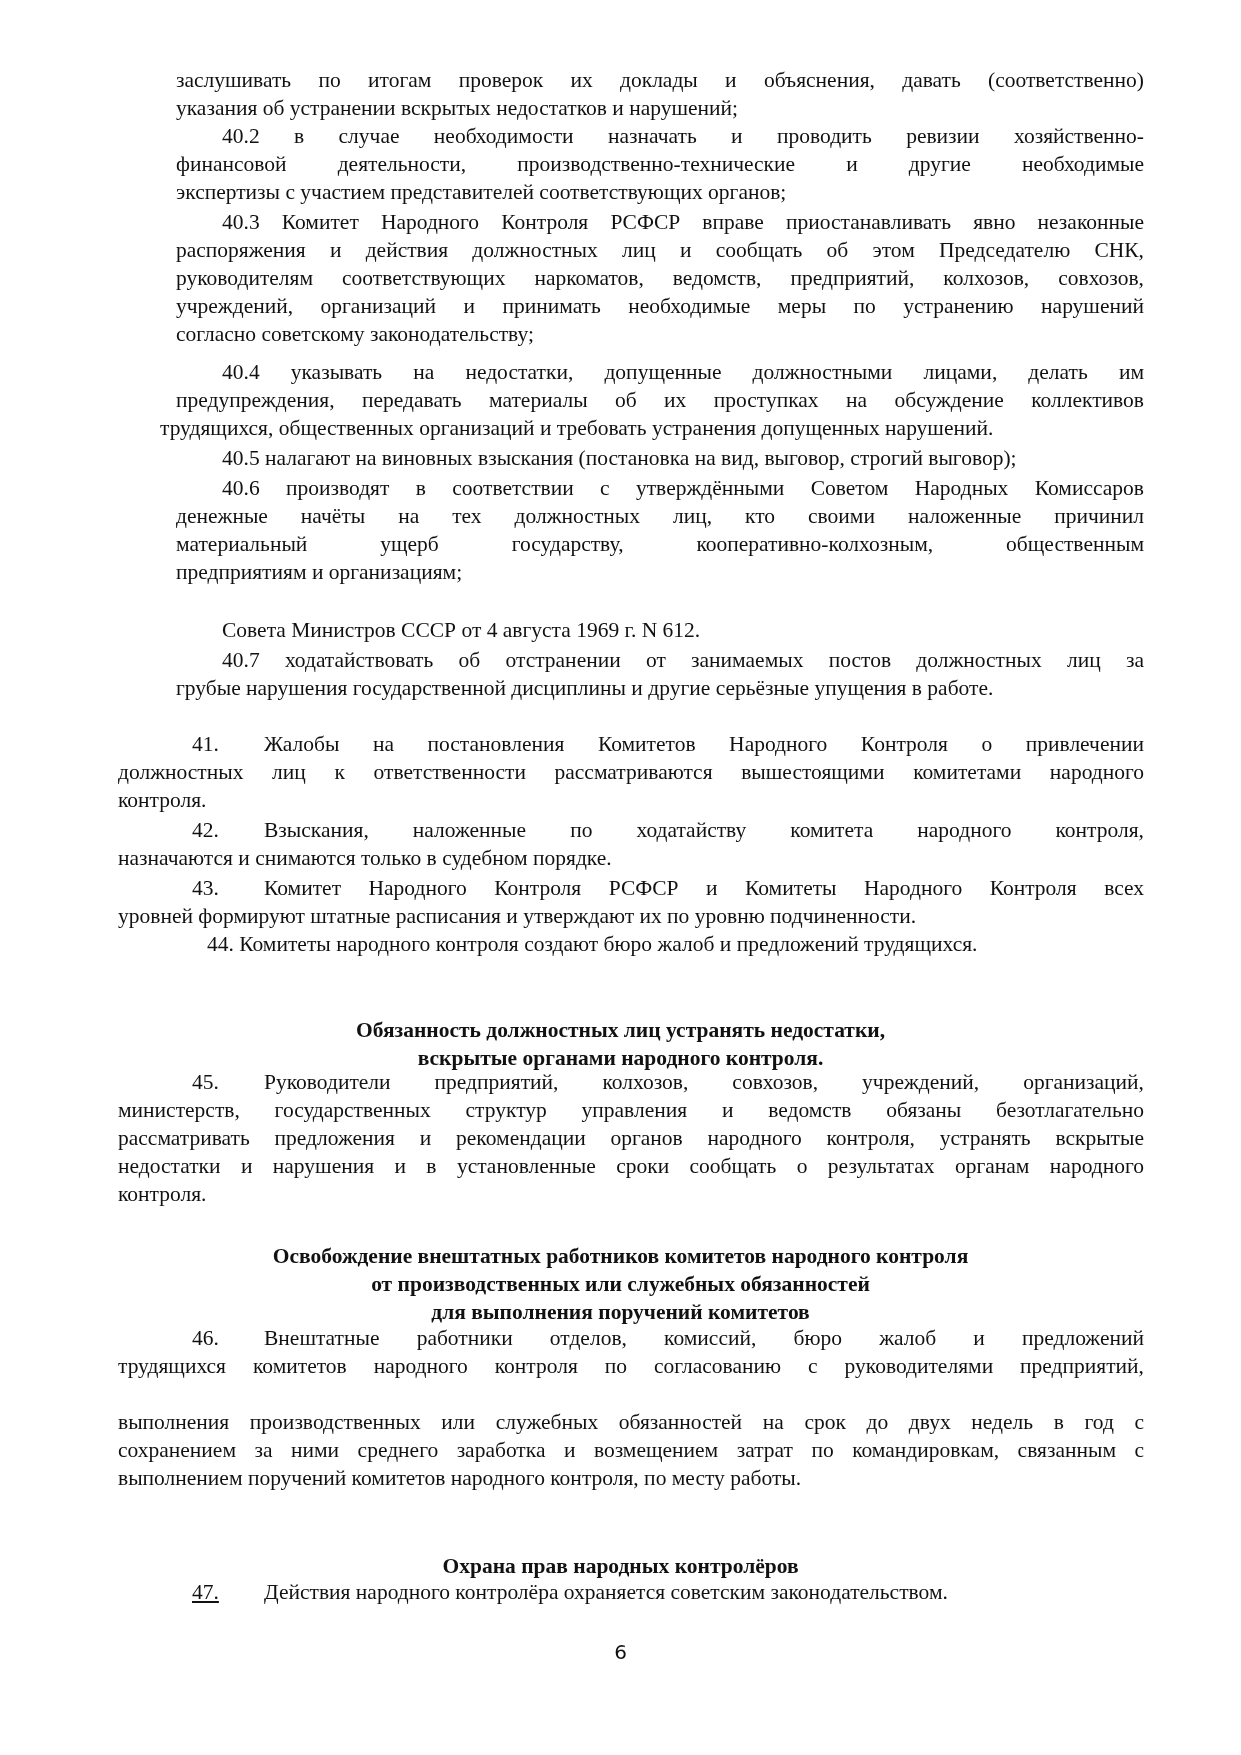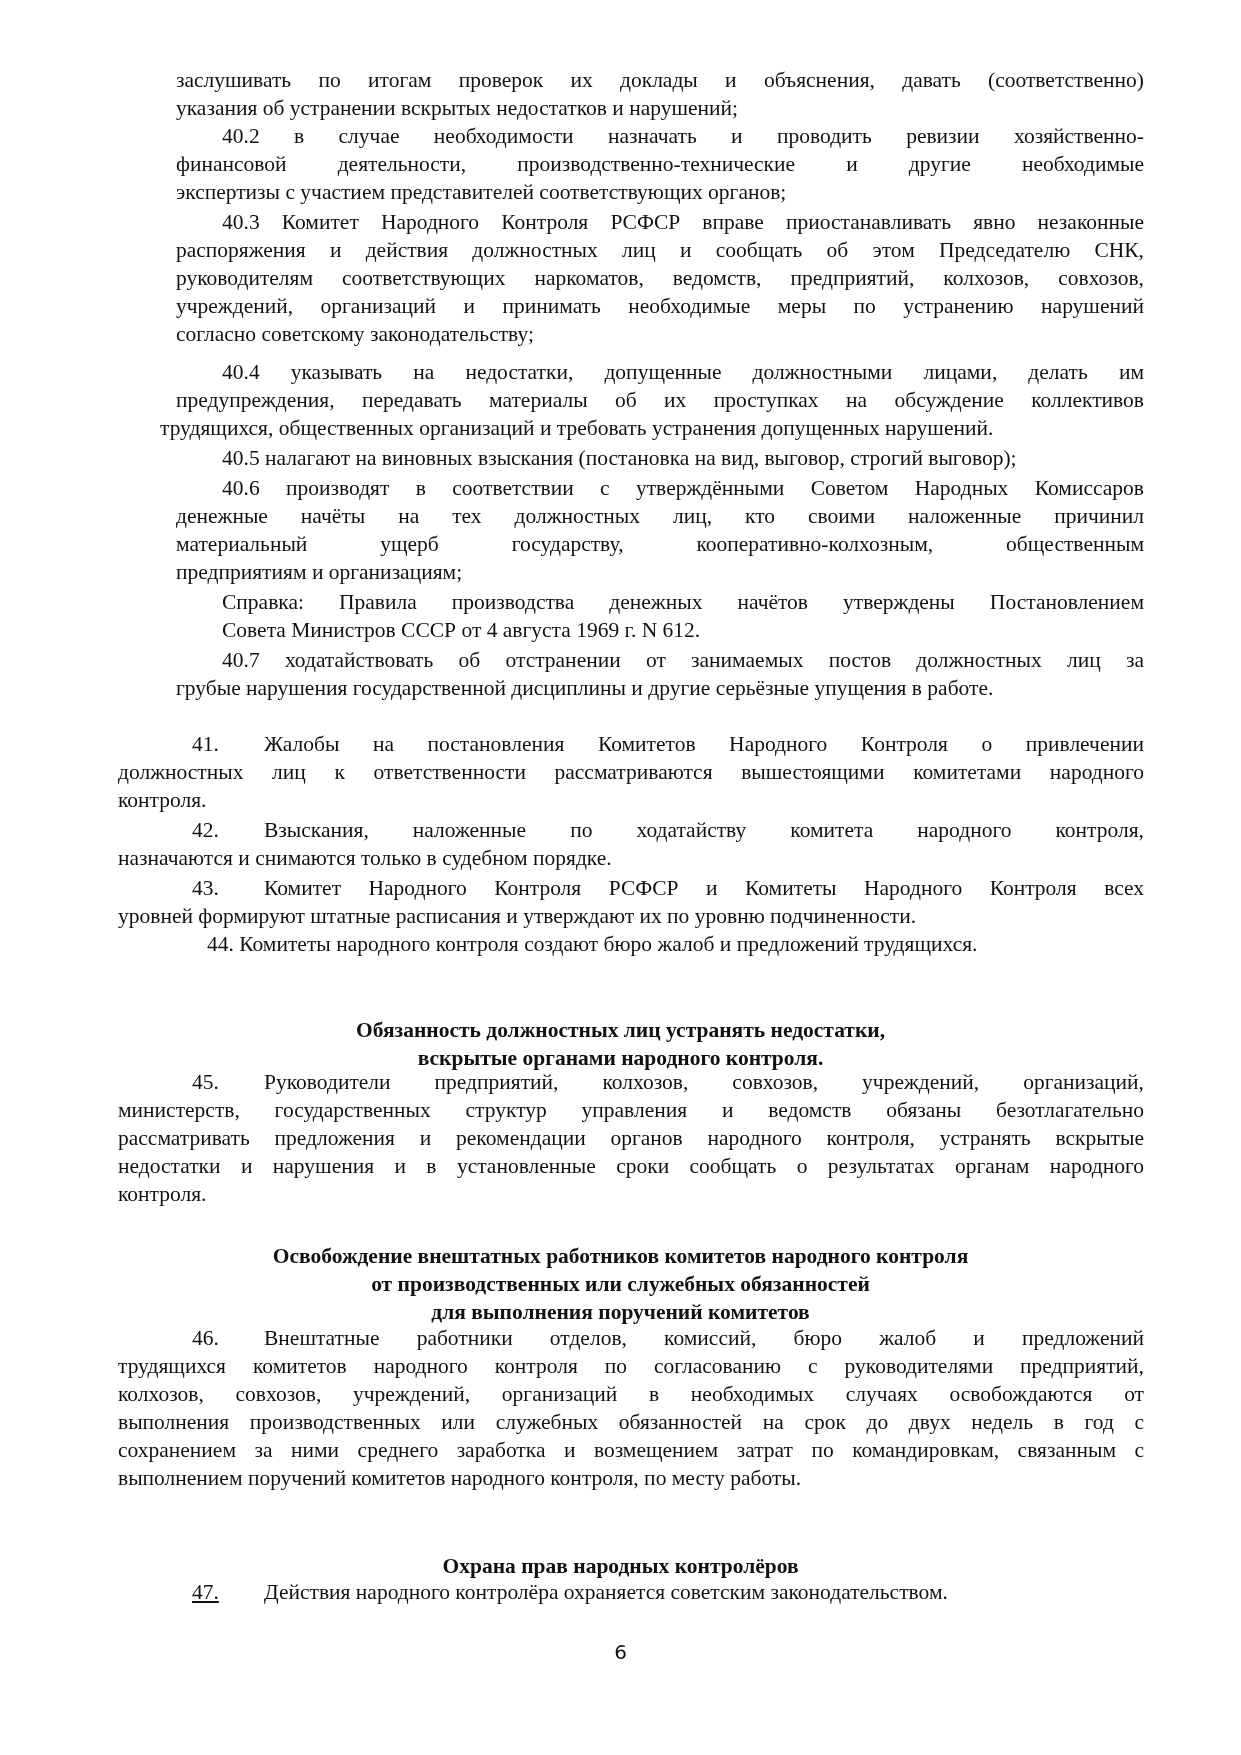--- a/index.html
+++ b/index.html
@@ -41,21 +41,20 @@
   <div class="line just" style="left:176px;width:968px;top:386px;">предупреждения, передавать материалы об их проступках на обсуждение коллективов</div>
   <div class="line" style="left:160px;top:414px;">трудящихся, общественных организаций и требовать устранения допущенных нарушений.</div>
 
   <div class="line" style="left:222px;top:444px;">40.5 налагают на виновных взыскания (постановка на вид, выговор, строгий выговор);</div>
 
   <div class="line just" style="left:222px;width:922px;top:474px;">40.6 производят в соответствии с утверждёнными Советом Народных Комиссаров</div>
   <div class="line just" style="left:176px;width:968px;top:502px;">денежные начёты на тех должностных лиц, кто своими наложенные причинил</div>
   <div class="line just" style="left:176px;width:968px;top:530px;">материальный ущерб государству, кооперативно-колхозным, общественным</div>
   <div class="line" style="left:176px;top:558px;">предприятиям и организациям;</div>
 
-  <div class="line just" style="left:222px;width:922px;top:588px;">Справка: Правила производства денежных начётов утверждены Постановлением</div>
   <div class="line" style="left:222px;top:616px;">Совета Министров СССР от 4 августа 1969 г. N 612.</div>
 
   <div class="line just" style="left:222px;width:922px;top:646px;">40.7 ходатайствовать об отстранении от занимаемых постов должностных лиц за</div>
   <div class="line" style="left:176px;top:674px;">грубые нарушения государственной дисциплины и другие серьёзные упущения в работе.</div>
 
   <div class="line" style="left:192px;top:730px;">41.</div>
   <div class="line just" style="left:264px;width:880px;top:730px;">Жалобы на постановления Комитетов Народного Контроля о привлечении</div>
   <div class="line just" style="left:118px;width:1026px;top:758px;">должностных лиц к ответственности рассматриваются вышестоящими комитетами народного</div>
   <div class="line" style="left:118px;top:786px;">контроля.</div>
 
@@ -79,21 +78,20 @@
   <div class="line just" style="left:118px;width:1026px;top:1152px;">недостатки и нарушения и в установленные сроки сообщать о результатах органам народного</div>
   <div class="line" style="left:118px;top:1180px;">контроля.</div>
 
   <div class="line bold center" style="left:0;width:1241px;top:1210px;">Освобождение внештатных работников комитетов народного контроля</div>
   <div class="line bold center" style="left:0;width:1241px;top:1238px;">от производственных или служебных обязанностей</div>
   <div class="line bold center" style="left:0;width:1241px;top:1266px;">для выполнения поручений комитетов</div>
 
   <div class="line" style="left:192px;top:1324px;">46.</div>
   <div class="line just" style="left:264px;width:880px;top:1324px;">Внештатные работники отделов, комиссий, бюро жалоб и предложений</div>
   <div class="line just" style="left:118px;width:1026px;top:1352px;">трудящихся комитетов народного контроля по согласованию с руководителями предприятий,</div>
-  <div class="line just" style="left:118px;width:1026px;top:1380px;">колхозов, совхозов, учреждений, организаций в необходимых случаях освобождаются от</div>
   <div class="line just" style="left:118px;width:1026px;top:1408px;">выполнения производственных или служебных обязанностей на срок до двух недель в год с</div>
   <div class="line just" style="left:118px;width:1026px;top:1436px;">сохранением за ними среднего заработка и возмещением затрат по командировкам, связанным с</div>
   <div class="line" style="left:118px;top:1464px;">выполнением поручений комитетов народного контроля, по месту работы.</div>
 
   <div class="line bold center" style="left:0;width:1241px;top:1520px;">Охрана прав народных контролёров</div>
 
   <div class="line" style="left:192px;top:1578px;text-decoration:underline;">47.</div>
   <div class="line" style="left:264px;top:1578px;">Действия народного контролёра охраняется советским законодательством.</div>
 
   <div class="pagenum">6</div>

